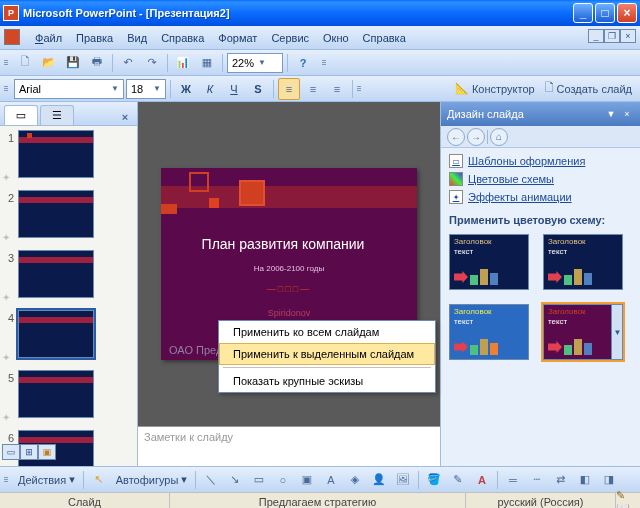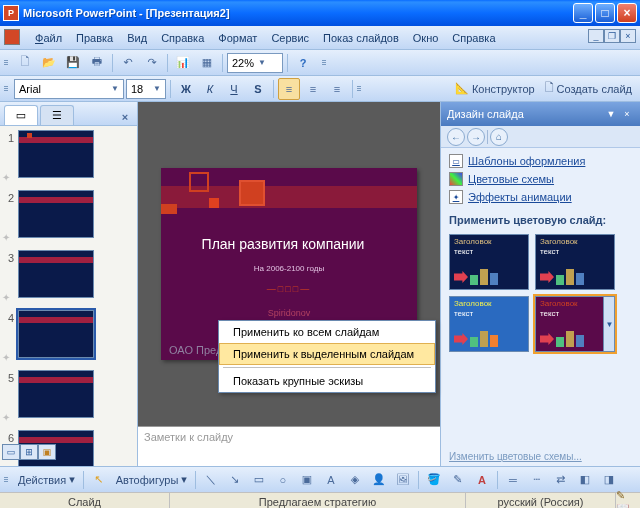--- a/index.html
+++ b/index.html
@@ -61,21 +61,21 @@
 .taskpane{width:200px;background:#e8f0fb;border-left:1px solid #9ebde0;display:flex;flex-direction:column;position:relative}
 .tphead{height:24px;background:linear-gradient(to bottom,#7aa4e0,#4a7ac0);color:#fff;display:flex;align-items:center;padding:0 6px;font-weight:normal}
 .tphead .tpx{margin-left:auto;display:flex;gap:2px;align-items:center}
 .tphead .tpx span{width:14px;height:14px;display:flex;align-items:center;justify-content:center;font-size:9px}
 .tpnav{height:22px;display:flex;align-items:center;gap:2px;padding:2px 6px;background:#dbe7f7;border-bottom:1px solid #b0c8e8}
 .tpnav .nb{width:18px;height:18px;border:1px solid #8aaad0;border-radius:9px;background:#e8f0fb;display:flex;align-items:center;justify-content:center;color:#3a6aa0;font-size:10px}
 .tplinks{padding:6px 8px;display:flex;flex-direction:column;gap:4px}
 .tplink{display:flex;align-items:center;gap:5px;color:#1a4a9a;text-decoration:underline;cursor:pointer}
 .tplink .ic{width:14px;height:14px;background:#fff;border:1px solid #8a8a8a;display:flex;align-items:center;justify-content:center;font-size:8px;text-decoration:none}
 .tpsection{padding:4px 8px;font-weight:bold;color:#2a4a7a}
-.schemes{display:flex;flex-wrap:wrap;gap:6px;padding:4px 8px}
+.schemes{display:flex;flex-wrap:wrap;gap:14px;padding:4px 8px}
 .scheme{width:80px;height:56px;border:1px solid #6a8ab0;background:#0a1a4a;position:relative;overflow:hidden}
 .scheme.sel{outline:2px solid #f0a030}
 .scheme .sh{position:absolute;top:2px;left:4px;right:4px;font-size:8px;color:#e0c080}
 .scheme .st{position:absolute;top:12px;left:4px;font-size:8px;color:#fff}
 .scheme .bars{position:absolute;bottom:4px;left:20px;display:flex;gap:2px;align-items:flex-end}
 .scheme .bars div{width:8px}
 .scheme .arrow{position:absolute;bottom:6px;left:4px;width:14px;height:12px;background:#e04050;clip-path:polygon(0 20%,60% 20%,60% 0,100% 50%,60% 100%,60% 80%,0 80%)}
 .scheme .ddl{position:absolute;right:-1px;top:0;bottom:0;width:12px;background:#d0e0f5;border-left:1px solid #6a8ab0;display:flex;align-items:center;justify-content:center;font-size:8px;color:#2a5a9a}
 .contextmenu{position:absolute;left:218px;top:320px;width:218px;background:#fff;border:1px solid #6a8ab0;box-shadow:2px 2px 4px rgba(0,0,0,.3);z-index:10}
 .contextmenu .cmi{padding:5px 14px;color:#000}
@@ -104,21 +104,20 @@
 </div>
 
 <div class="menubar">
   <div class="appicon"></div>
   <div class="mitem"><u>Ф</u><span></span>айл</div>
   <div class="mitem">Правка</div>
   <div class="mitem">Вид</div>
   <div class="mitem">Справка</div>
   <div class="mitem">Формат</div>
   <div class="mitem">Сервис</div>
-  <div class="mitem">Показ слайдов</div>
   <div class="mitem">Окно</div>
   <div class="mitem">Справка</div>
   <div class="docbtns">
     <div class="db">_</div>
     <div class="db">❐</div>
     <div class="db">×</div>
   </div>
 </div>
 
 <div class="toolbar">
@@ -292,21 +291,21 @@
         </div>
       <div class="tplink">
           <span class="ic" style="background:linear-gradient(45deg,#f04040,#40f040,#4040f0)"></span>
           <span>Цветовые схемы</span>
         </div>
       <div class="tplink">
           <span class="ic">✦</span>
           <span>Эффекты анимации</span>
         </div>
     </div>
-    <div class="tpsection">Применить цветовую слайд:</div>
+    <div class="tpsection">Применить цветовую схему:</div>
     <div class="schemes">
       <div class="scheme">
           <div class="sh">Заголовок</div>
           <div class="st">текст</div>
           <div class="arrow"></div>
           <div class="bars">
             <div style="height:10px;background:#50c080"></div>
             <div style="height:16px;background:#c0a050"></div>
             <div style="height:12px;background:#5080c0"></div>
           </div>
@@ -336,21 +335,20 @@
           <div class="st">текст</div>
           <div class="arrow"></div>
           <div class="bars">
             <div style="height:10px;background:#50c080"></div>
             <div style="height:16px;background:#c0a050"></div>
             <div style="height:12px;background:#5080c0"></div>
           </div>
           <div class="ddl">▼</div>
         </div>
     </div>
-    <div class="tpfoot">Изменить цветовые схемы...</div>
   </div>
 
   <div class="contextmenu">
     <div class="cmi">Применить ко всем слайдам</div>
     <div class="cmi hover">Применить к выделенным слайдам</div>
     <div class="cms"></div>
     <div class="cmi">Показать крупные эскизы</div>
   </div>
 </div>
 

